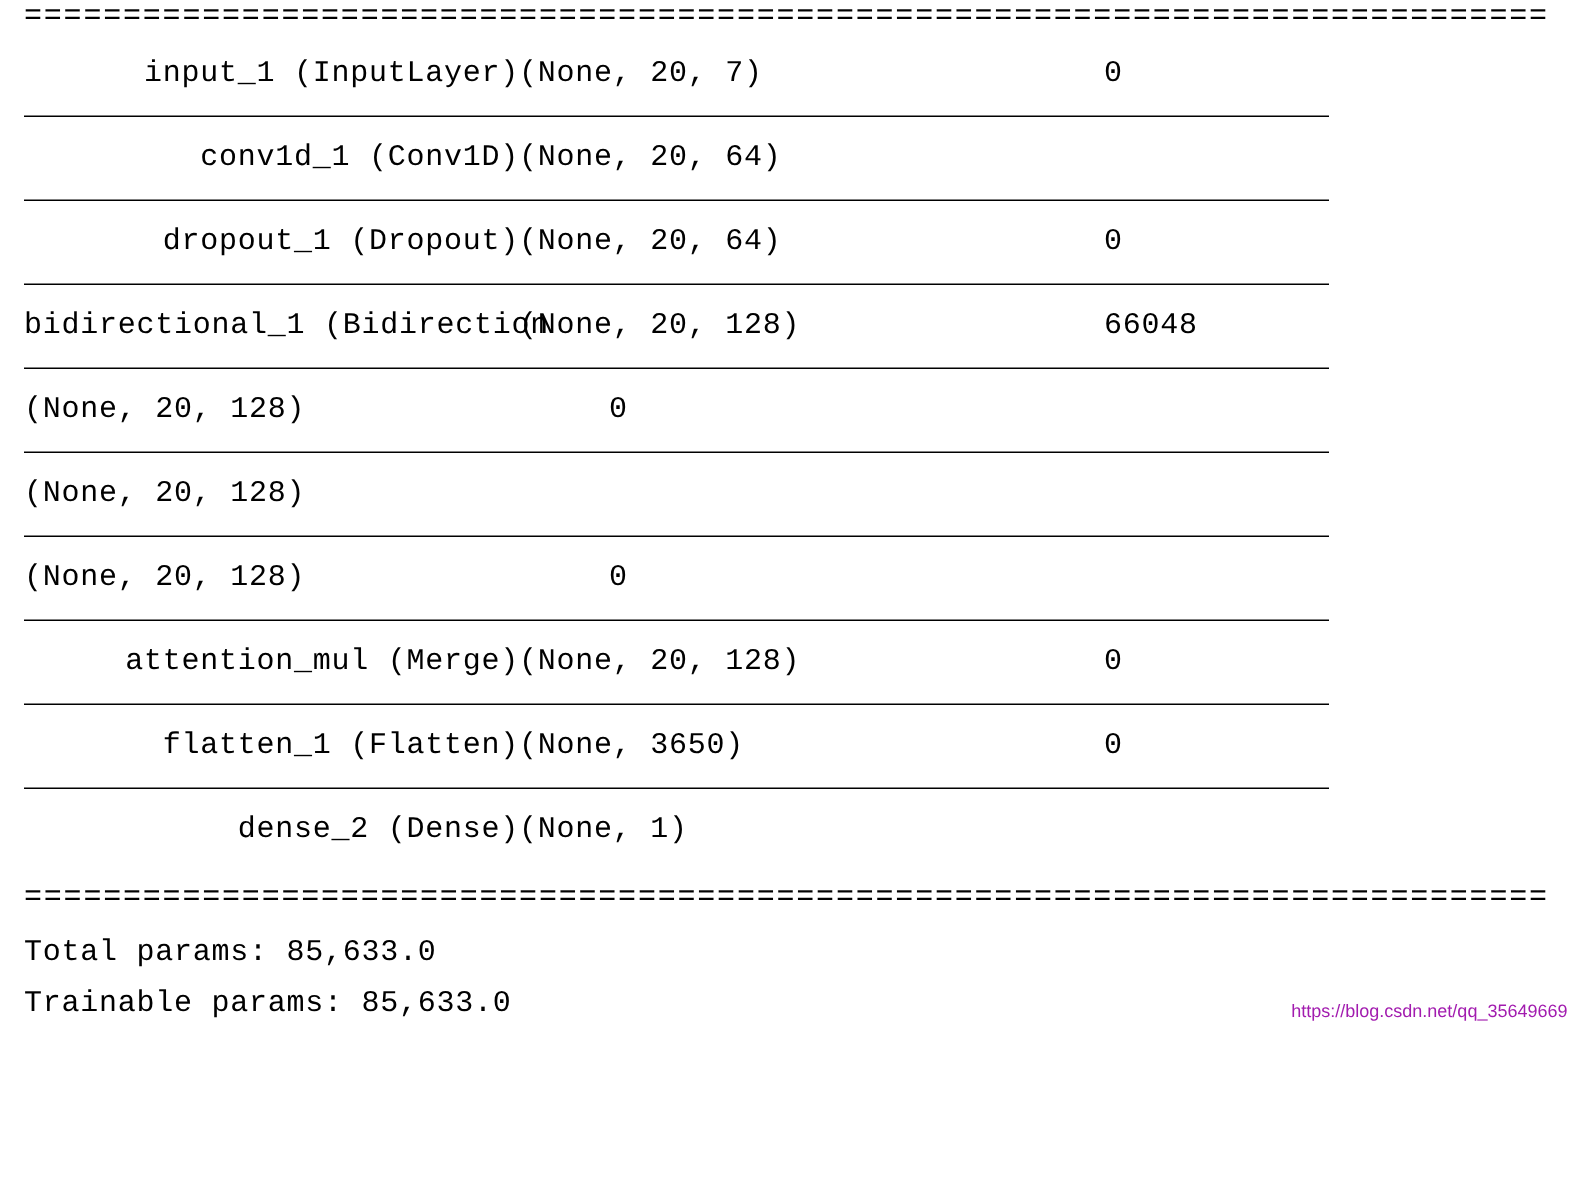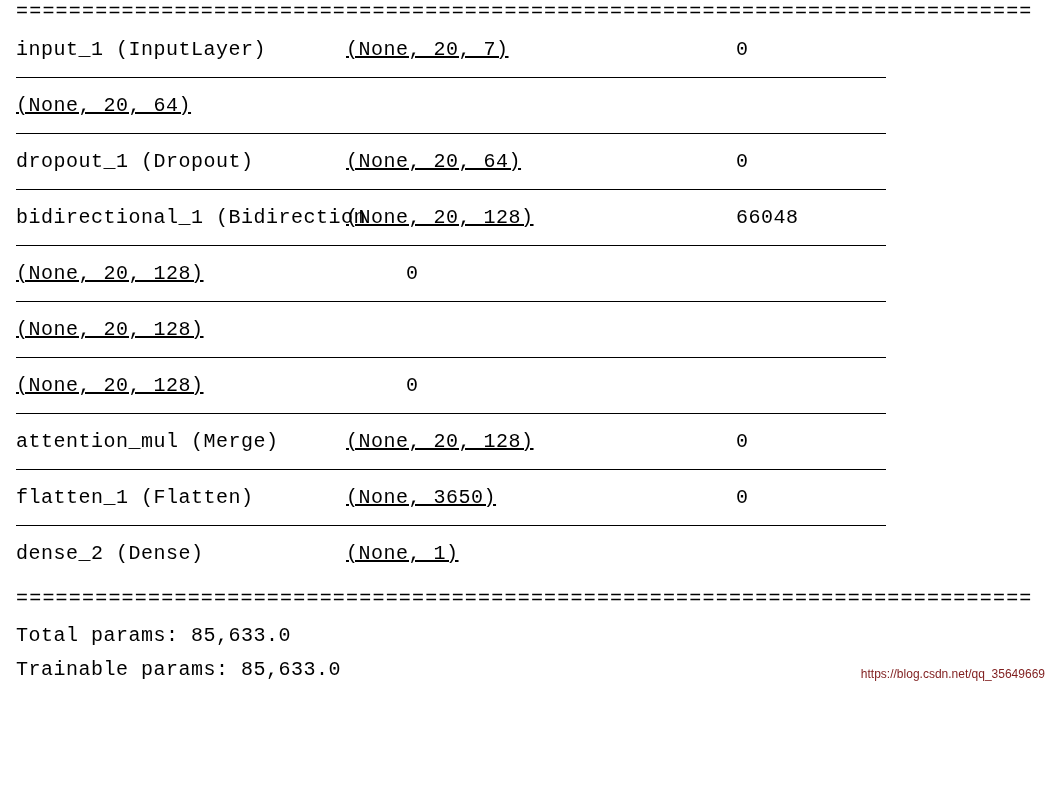--- a/index.html
+++ b/index.html
@@ -31,26 +31,26 @@
     }
     .row {
       display: flex;
       padding: 16px 0;
       align-items: center;
     }
     .col-layer {
       width: 330px;
       flex-shrink: 0;
       white-space: pre;
+      text-align: right;
     }
     .col-shape {
       width: 390px;
       flex-shrink: 0;
       white-space: pre;
-      text-decoration: underline;
     }
     .col-params {
       flex: 1;
       white-space: pre;
     }
     .underline {
       border-bottom: 1px solid #000;
       margin: 0 0 0 0;
       width: 870px;
     }
@@ -65,41 +65,42 @@
     }
     .summary {
       padding-top: 8px;
       line-height: 1.7;
     }
     .watermark {
       position: absolute;
       right: 18px;
       bottom: 6px;
       font-size: 12px;
-      color: #7f1d1d;
+      color: #a21caf;
       font-family: Arial, sans-serif;
       letter-spacing: 0;
     }
   </style>
 </head>
 <body>
 
 <div class="container">
 
   <div class="top-divider">=============================================================================</div>
 
   <div>
     <div class="row">
       <span class="col-layer">input_1 (InputLayer)</span>
       <span class="col-shape">(None, 20, 7)</span>
       <span class="col-params">0</span>
     </div>
     <div class="underline"></div>
 
     <div class="row">
+      <span class="col-layer">conv1d_1 (Conv1D)</span>
       <span class="col-shape">(None, 20, 64)</span>
     </div>
     <div class="underline"></div>
 
     <div class="row">
       <span class="col-layer">dropout_1 (Dropout)</span>
       <span class="col-shape">(None, 20, 64)</span>
       <span class="col-params">0</span>
     </div>
     <div class="underline"></div>

